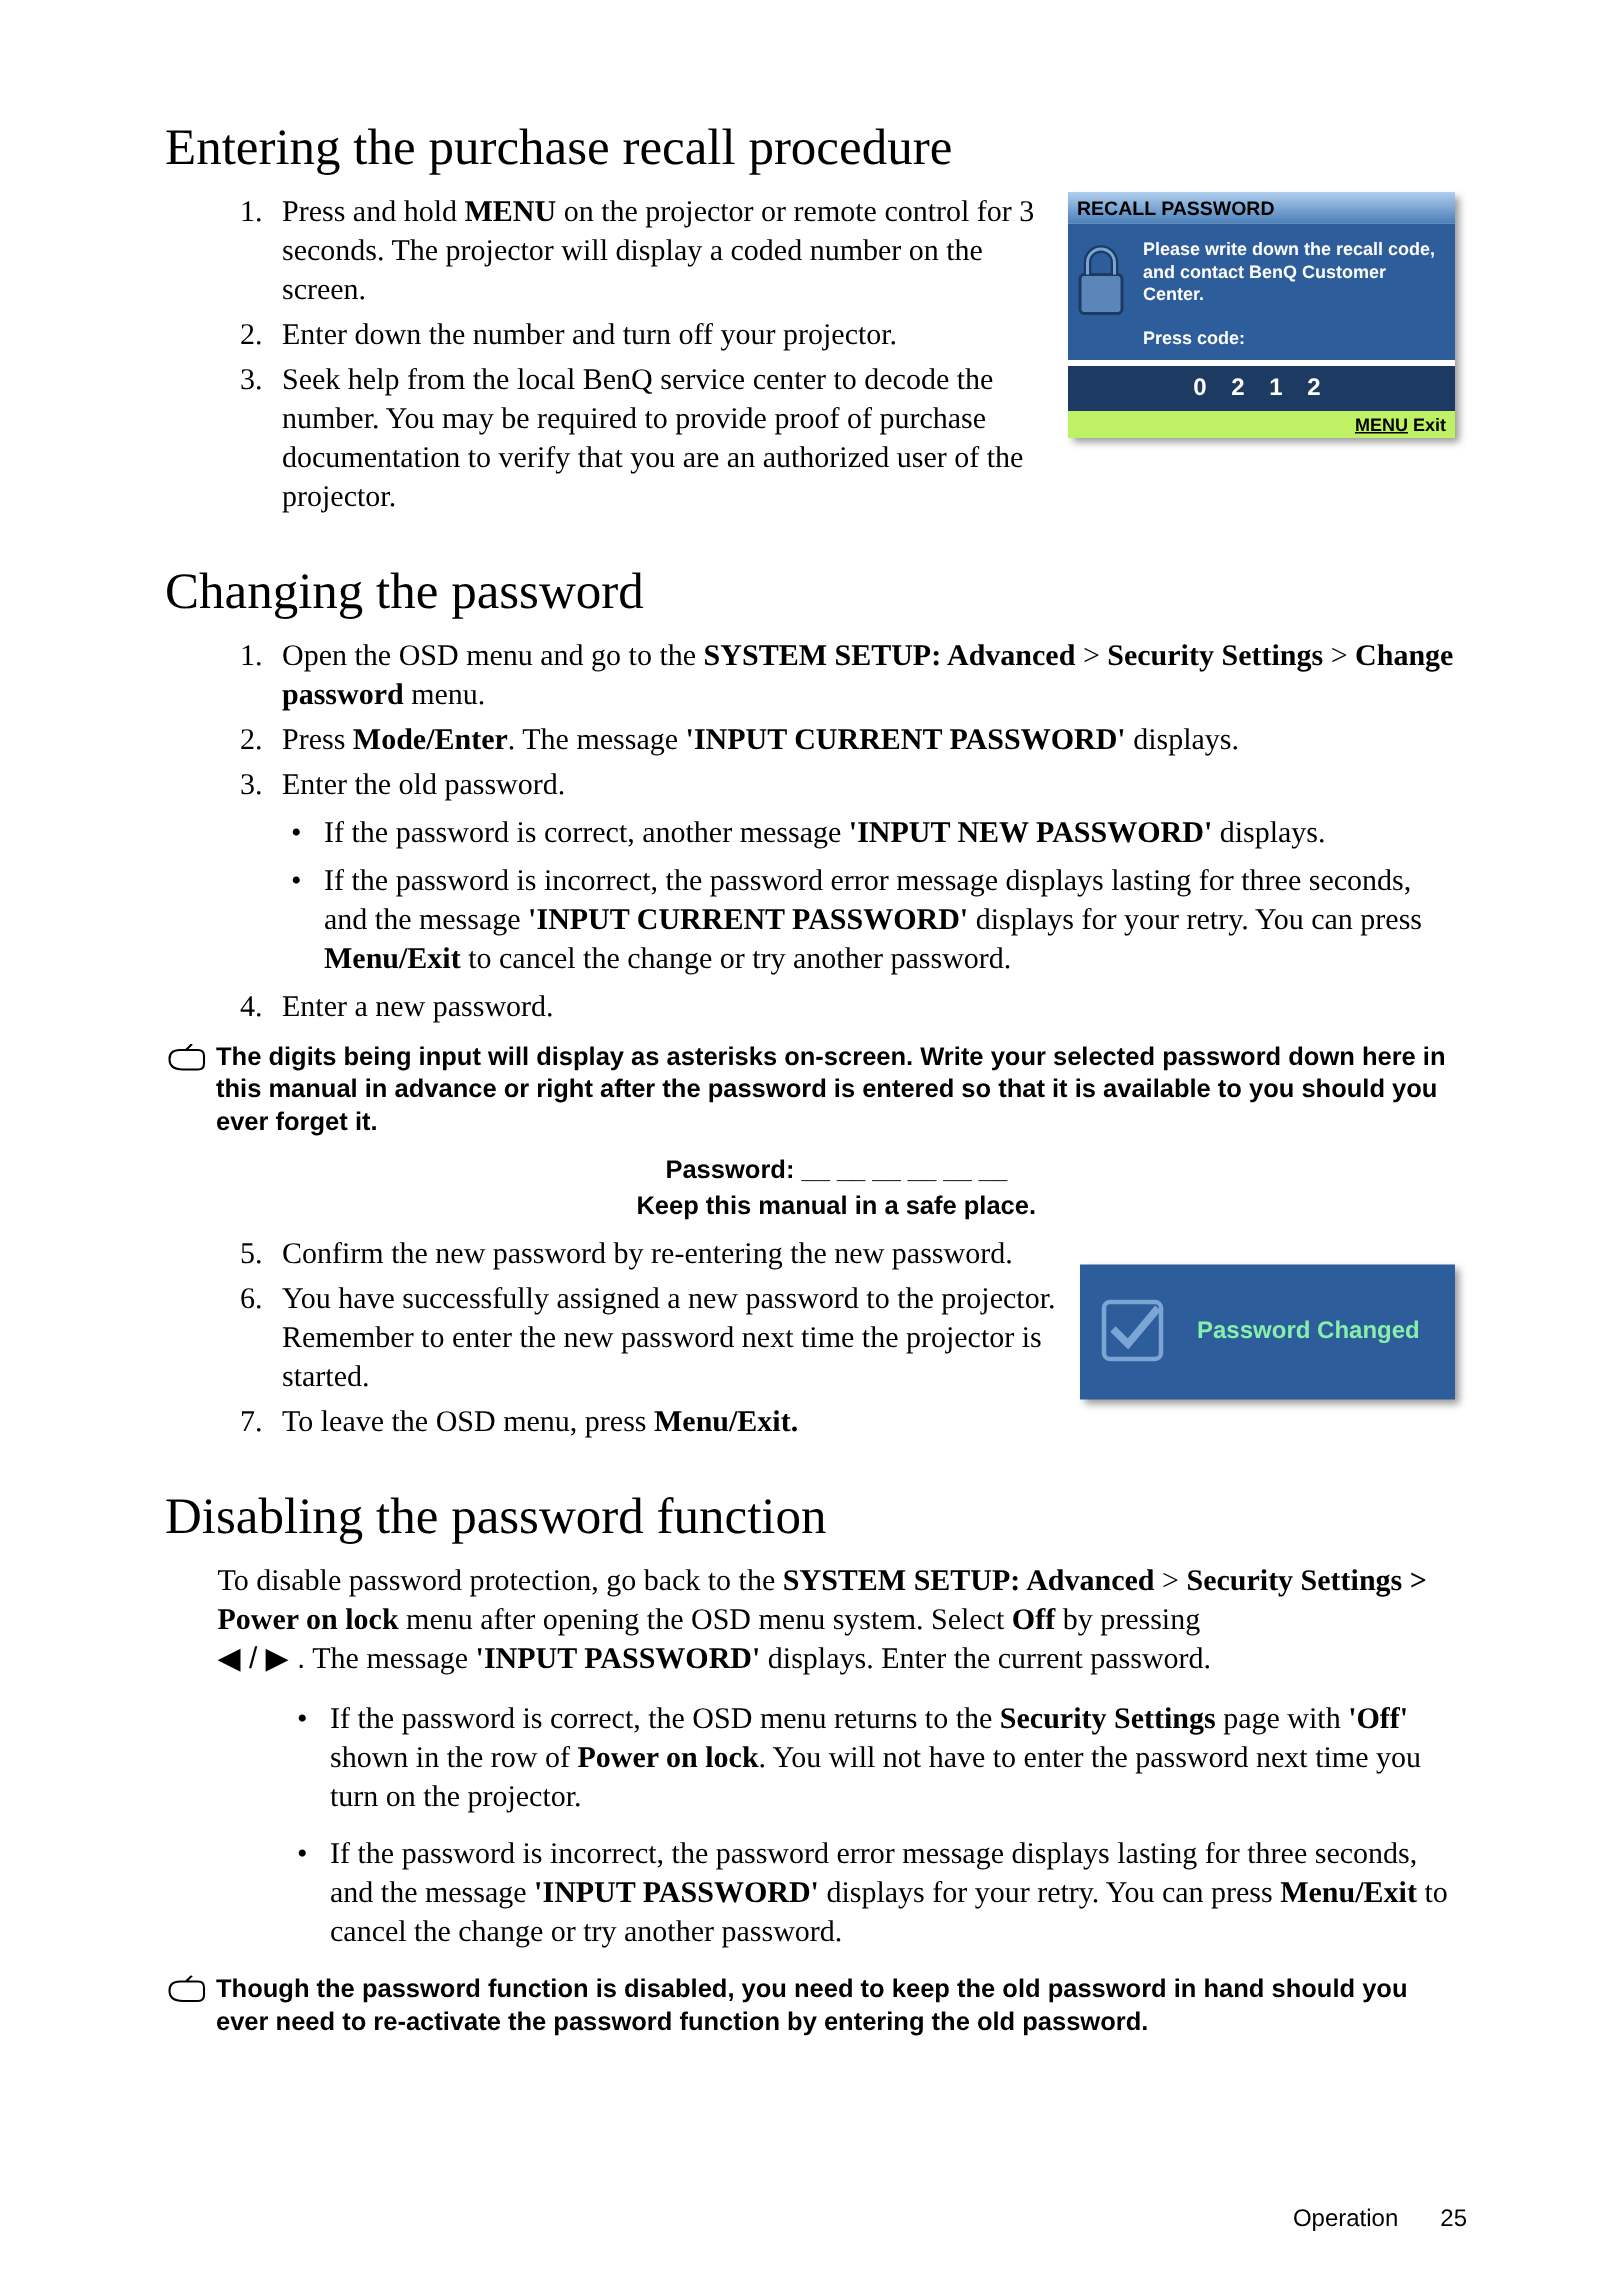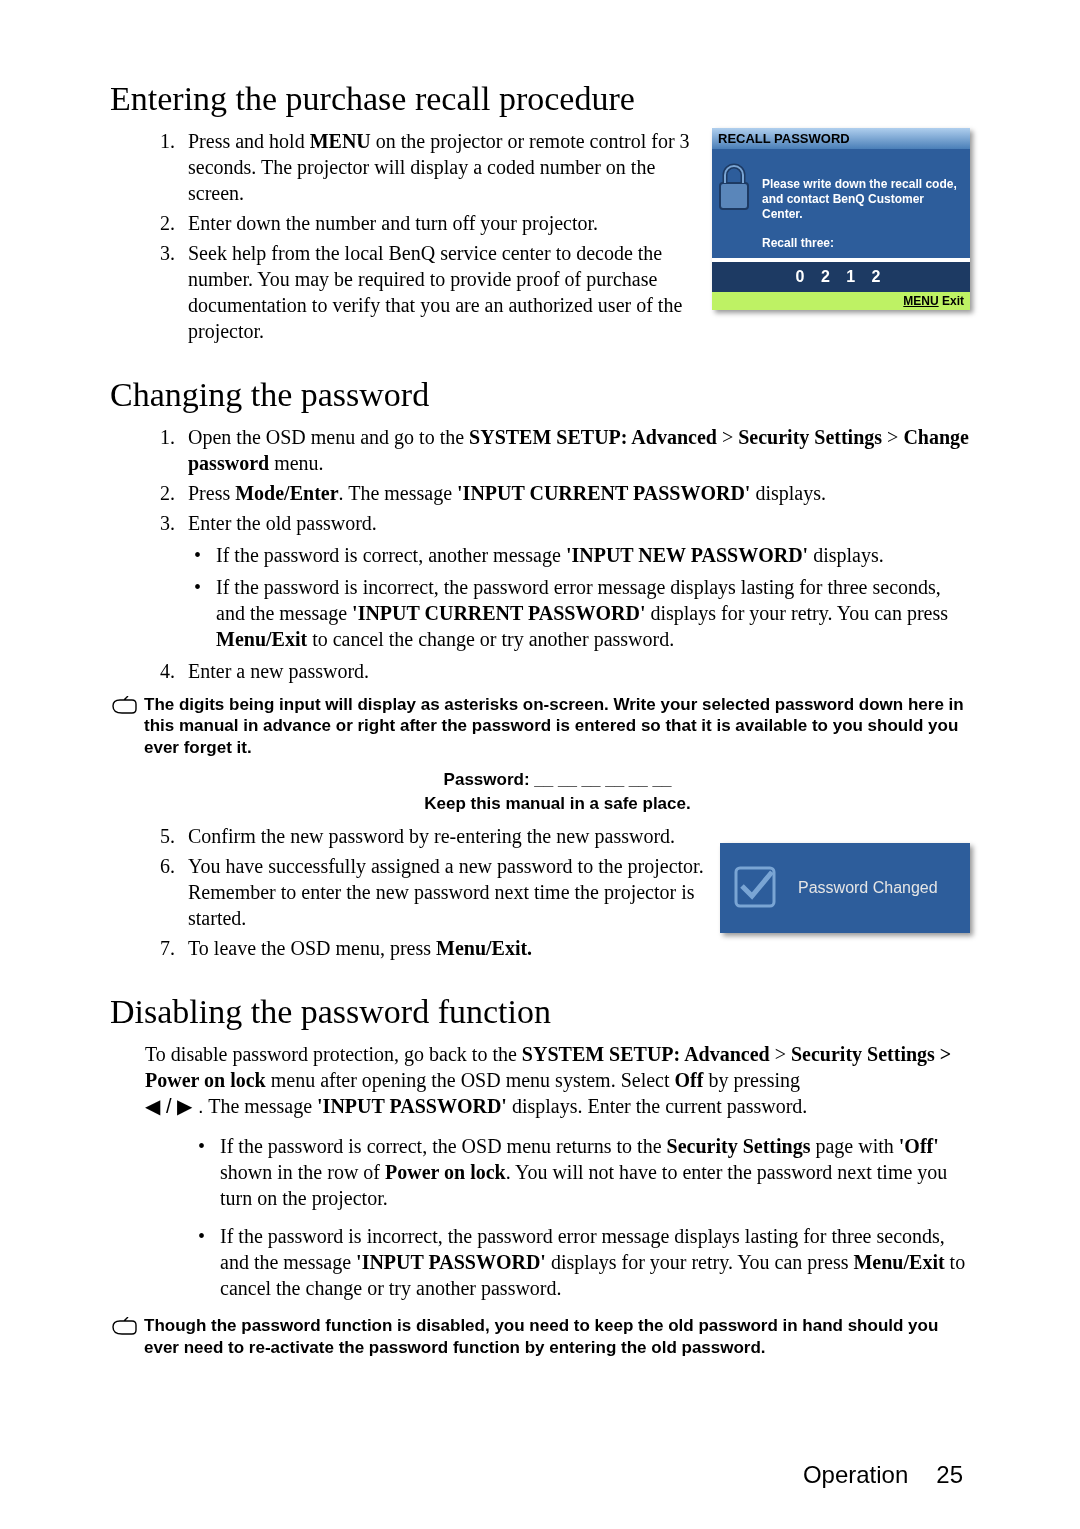--- a/index.html
+++ b/index.html
@@ -91,21 +91,21 @@
   }
   .recall-header {
     background: linear-gradient(#b0cfee, #4a7fb8);
     color: #000;
     font-weight: bold;
     padding: 3px 6px;
     font-size: 13px;
   }
   .recall-body {
     background: #2d5d9b;
-    padding: 28px 8px 8px 8px;
+    padding: 10px 8px 8px 8px;
     position: relative;
   }
   .recall-lock {
     position: absolute;
     left: 4px;
     top: 10px;
   }
   .recall-msg {
     margin-left: 42px;
     font-weight: bold;
@@ -142,32 +142,32 @@
     width: 250px;
     height: 90px;
     background: #2d5d9b;
     box-shadow: 3px 3px 5px rgba(0,0,0,0.4);
     display: flex;
     align-items: center;
     padding-left: 12px;
     box-sizing: border-box;
   }
   .pwchanged-text {
-    color: #e5e5e5;
-    font-family: Arial, Helvetica, sans-serif;
-    font-weight: normal;
+    color: #86efac;
+    font-family: Arial, Helvetica, sans-serif;
+    font-weight: bold;
     font-size: 16px;
     margin-left: 18px;
   }
   .footer {
     position: absolute;
     bottom: 40px;
-    right: 117px;
-    font-family: Arial, Helvetica, sans-serif;
-    font-size: 24px;
+    right: 102px;
+    font-family: Arial, Helvetica, sans-serif;
+    font-size: 16px;
   }
   .footer .pn { margin-left: 28px; }
   .arrow-glyph { font-family: Arial, sans-serif; }
   .body-text { font-size: 20px; line-height: 1.3; margin-left: 35px; }
   .section-gap-md { height: 28px; }
 </style>
 </head>
 <body>
 
 <div class="page">
@@ -186,21 +186,21 @@
         <div class="recall-header">RECALL PASSWORD</div>
         <div class="recall-body">
           <span class="recall-lock">
             <svg width="36" height="55" viewBox="0 0 36 55">
               <rect x="4" y="24" width="28" height="26" rx="3" fill="#5a86ba" stroke="#1d3a63" stroke-width="2"></rect>
               <path d="M9 24 v-8 a9 9 0 0 1 18 0 v8" fill="none" stroke="#1d3a63" stroke-width="5"></path>
               <path d="M9 24 v-8 a9 9 0 0 1 18 0 v8" fill="none" stroke="#7aa5d4" stroke-width="2"></path>
             </svg>
           </span>
           <div class="recall-msg">Please write down the recall code, and contact BenQ Customer Center.</div>
-          <div class="recall-code-label">Recall three:</div>
+          <div class="recall-code-label">Press code:</div>
         </div>
         <div class="recall-code-bar">0 2 1 2</div>
         <div class="recall-footer">
           <span style="text-decoration:underline">MENU</span>&nbsp;<span>Exit</span>
         </div>
       </div>
     </div>
   </div>
 
   <div class="section-gap-md"></div>

